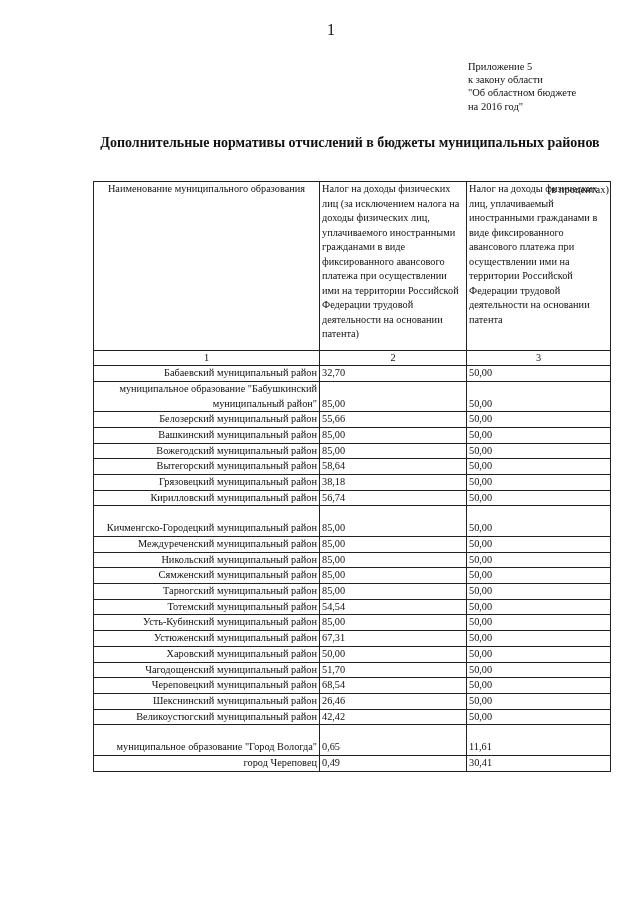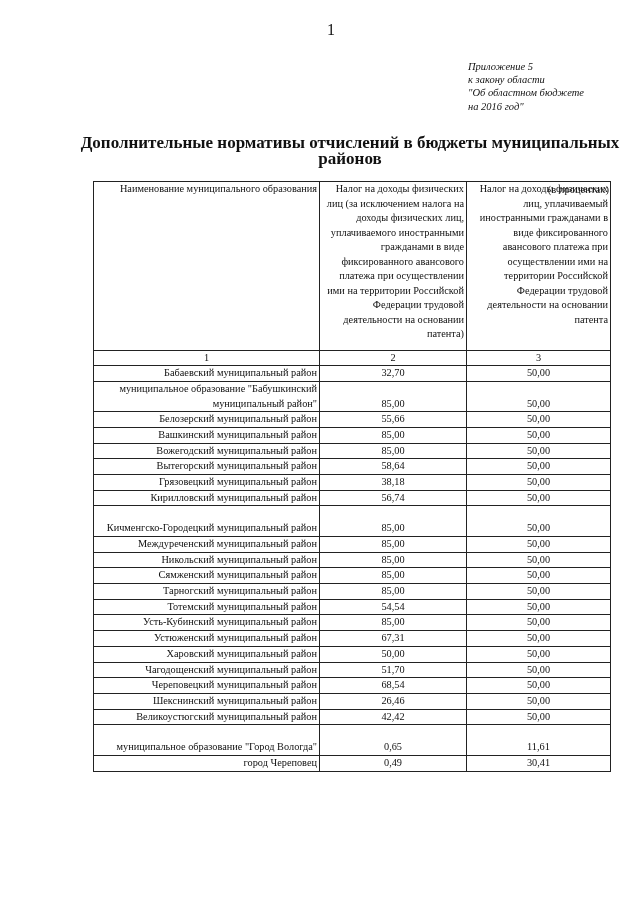--- a/index.html
+++ b/index.html
@@ -6,45 +6,45 @@
   body {
     width: 640px; height: 905px; position: relative; overflow: hidden;
     font-family: "Liberation Serif", "DejaVu Serif", serif; color: #111;
   }
   .page-number {
     position: absolute; left: 327px; top: 21px; font-size: 16px; line-height: 18px;
   }
   .appendix {
     position: absolute; left: 468px; top: 60px; font-size: 10.5px; line-height: 13.2px;
   }
-  .appendix div { white-space: nowrap; font-style: italic; }
+  .appendix div { white-space: nowrap; }
   .title {
     position: absolute; left: 80px; width: 540px; top: 135px; text-align: center;
-    font-weight: bold; font-size: 17px; line-height: 15.5px;
+    font-weight: bold; font-size: 14px; line-height: 15.5px;
   }
   .units {
     position: absolute; right: 31px; top: 167px; font-size: 10.5px; line-height: 13px; margin-top: 16px;
   }
   table.norms {
     position: absolute; left: 93px; top: 181px; width: 517px;
     border-collapse: collapse; table-layout: fixed; font-size: 10.3px;
   }
   table.norms td, table.norms th {
     border: 1px solid #222; padding: 0 2px; vertical-align: bottom; font-weight: normal;
   }
   table.norms th { vertical-align: top; line-height: 14.5px; }
   col.c1 { width: 226px; } col.c2 { width: 147px; } col.c3 { width: 144px; }
-  th.h1 { text-align: right; }
-  th.h2, th.h3 { text-align: right; }
+  th.h1 { text-align: center; }
+  th.h2, th.h3 { text-align: left; }
   tr.hdr th { height: 168px; }
   tr.nums td { text-align: center; height: 14px; line-height: 14px; }
   tr.row td { height: 14.7px; line-height: 14.7px; }
   tr.row.tall td { height: 29.5px; line-height: 14.7px; }
   td.name { text-align: right; }
-  td.val { text-align: center; }
+  td.val { text-align: left; }
 </style>
 </head>
 <body>
 
 <div class="page-number">1</div>
 
 <div class="appendix">
   <div>Приложение 5</div>
   <div>к закону области</div>
   <div>"Об областном бюджете</div>

